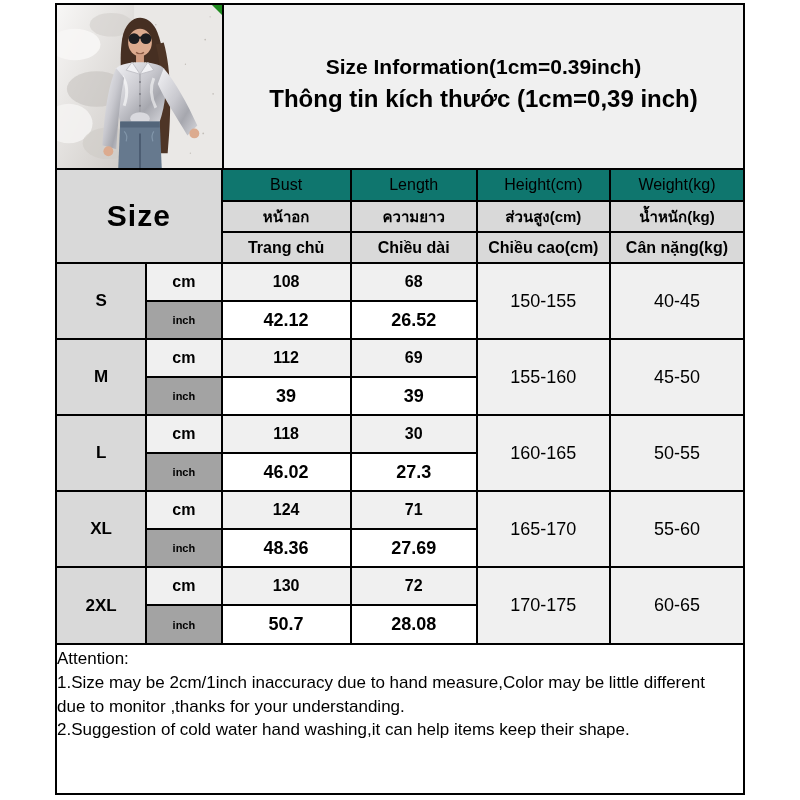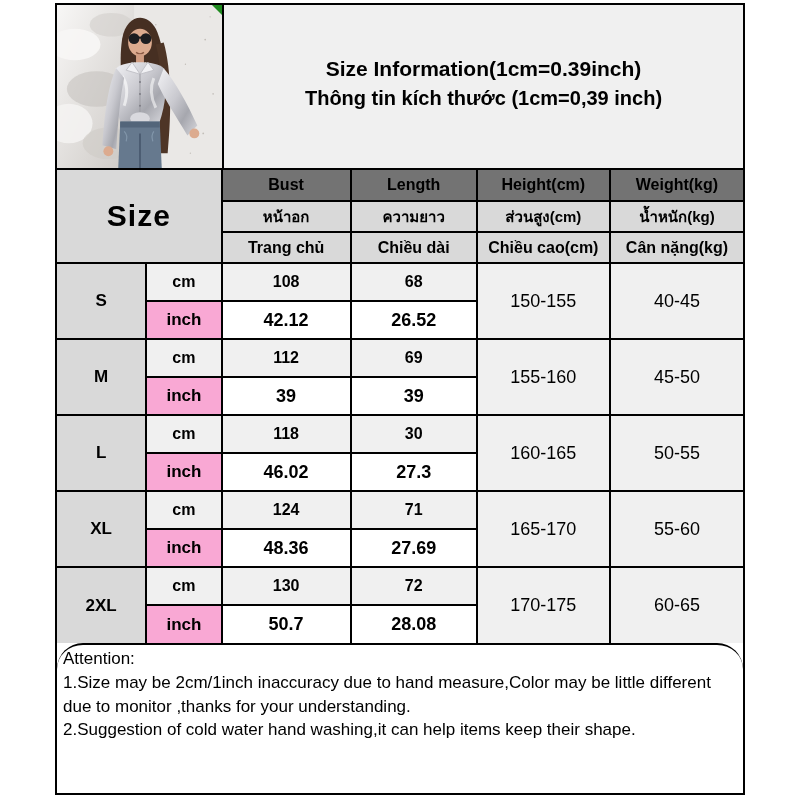--- a/index.html
+++ b/index.html
@@ -16,38 +16,38 @@
   .corner-marker {
     position:absolute; top:0; right:0; width:0; height:0;
     border-top:10px solid #1f8a1f; border-left:10px solid transparent;
   }
   .title-cell {
     flex:1; background:#f0f0f0; display:flex; flex-direction:column;
     justify-content:center; align-items:center; text-align:center; gap:6px; padding-bottom:6px;
   }
   .title-en { font-size:21px; font-weight:bold; }
   .title-th { font-size:18px; font-weight:bold; }
-  .title-vi { font-size:20px; font-weight:bold; }
+  .title-vi { font-size:24px; font-weight:bold; }
   
   .size-table { width:100%; border-collapse:collapse; border-style:hidden; table-layout:fixed; }
   .size-table td { border:2px solid #000; text-align:center; vertical-align:middle; padding:0; }
   tr.hdr { height:31px; }
   tr.sub { height:38px; }
-  .c-hdr  { background:#737373; font-weight:bold; font-size:16px; }
+  .c-hdr  { background:#0f766e; font-weight:normal; font-size:16px; }
   .c-hdr-th { background:#d9d9d9; font-weight:bold; font-size:15px; }
   .c-hdr-vi { background:#d9d9d9; font-weight:bold; font-size:16px; }
   .c-size-big { background:#d9d9d9; font-weight:bold; font-size:30px; letter-spacing:1px;margin-left:44px; }
   .c-size { background:#d9d9d9; font-weight:bold; font-size:17px; }
   .c-unit-cm   { background:#f0f0f0; font-weight:bold; font-size:16px; }
-  .c-unit-inch { background:#f9a8d4; font-weight:bold; font-size:17px; }
+  .c-unit-inch { background:#a3a3a3; font-weight:bold; font-size:11px; }
   .c-val-cm   { background:#f0f0f0; font-weight:bold; font-size:16px; }
   .c-val-inch { background:#ffffff; font-weight:bold; font-size:18px; }
   .c-range { background:#f0f0f0; font-weight:normal; font-size:18px; }
   
-  .attention { flex:1; border-top:2px solid #000; background:#fff; padding:2px 10px 2px 6px; font-size:17px; line-height:1.4;border-radius:26px; }
+  .attention { flex:1; border-top:2px solid #000; background:#fff; padding:2px 10px 2px 0; font-size:17px; line-height:1.4; }
   .attention p { font-size:17px; }
 </style>
 </head>
 <body>
 
 <div class="canvas">
   <div class="sheet">
 
     <div class="top">
       <div class="photo-cell">

